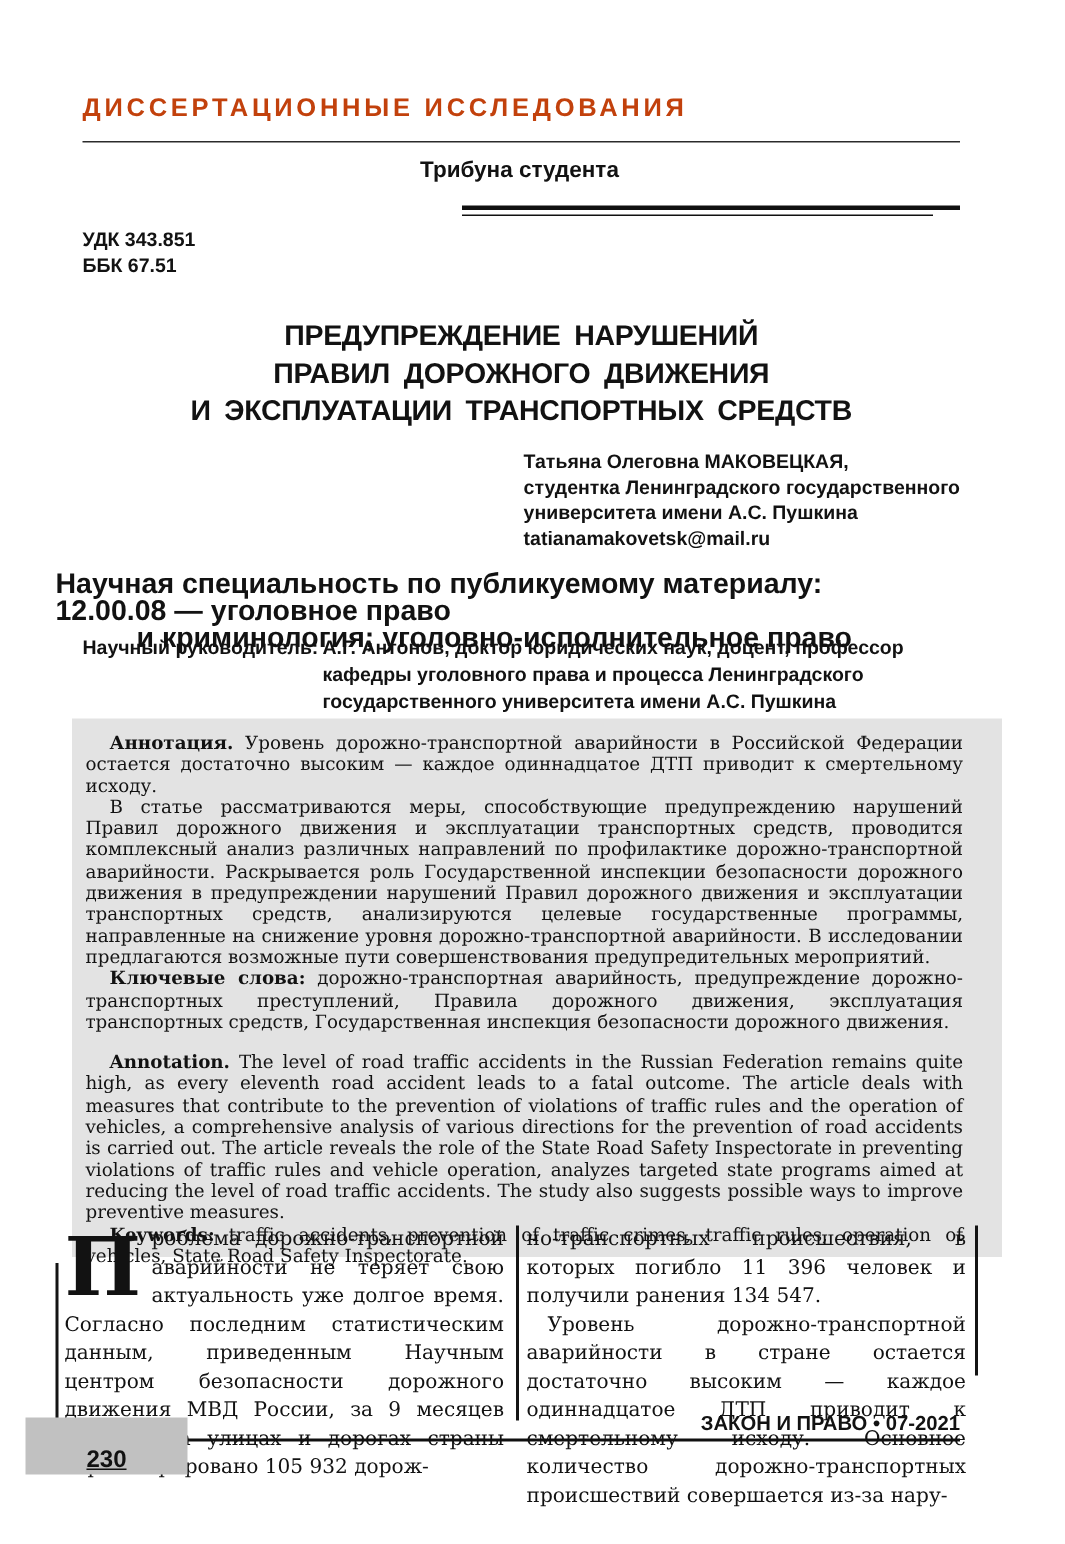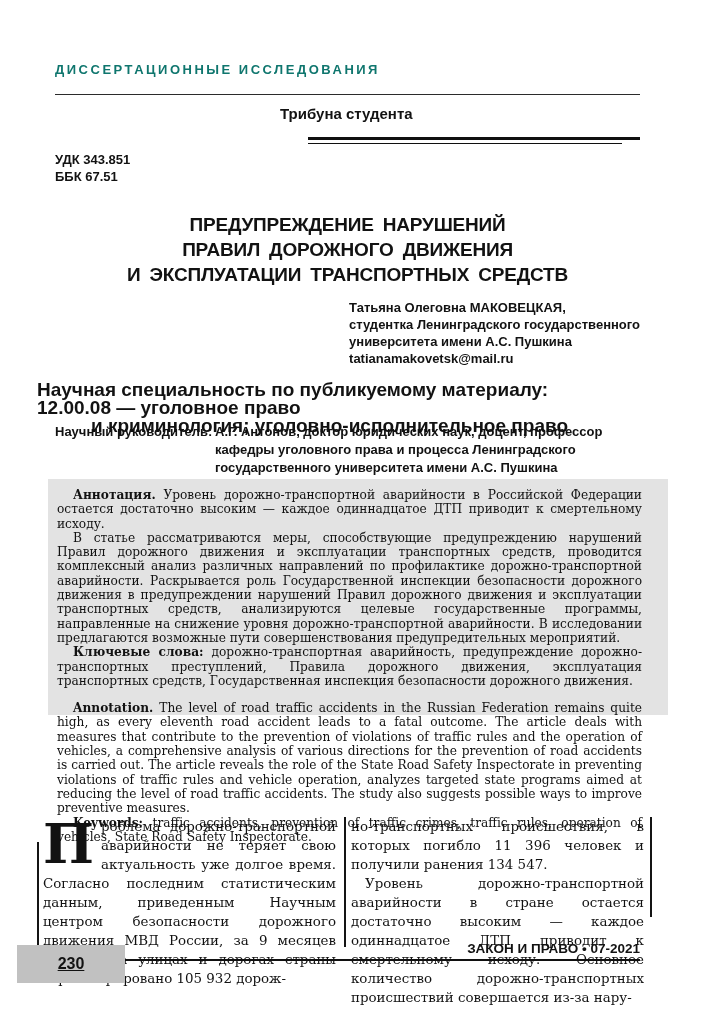--- a/index.html
+++ b/index.html
@@ -7,22 +7,22 @@
     position:relative; width:710px; height:1029px; margin:0 auto;
     background:#ffffff; color:#121212;
     font-family:"Liberation Sans", sans-serif;
     overflow:hidden;
   }
   .abs { position:absolute; }
 
   
   .section-label {
     left:55px; top:62px; width:600px;
-    font-size:13px; font-weight:bold; letter-spacing:2.5px;
-    color:#0f766e;
+    font-size:17px; font-weight:bold; letter-spacing:2.5px;
+    color:#c2410c;
   }
   .section-rule { left:55px; top:94px; width:585px; height:1px; background:#2b2b2b; }
 
   .rubric {
     left:280px; top:105px; width:330px; text-align:left;
     font-size:15px; font-weight:bold;
   }
   .rubric-rule-thick { left:308px; top:137px; width:332px; height:3px; background:#101010; }
   .rubric-rule-thin  { left:308px; top:143px; width:314px; height:1px; background:#101010; }
 
@@ -42,21 +42,21 @@
 
   .specialty { left:37px; top:381px; width:585px; font-size:19px; font-weight:bold; line-height:18px; }
   .specialty .line2 { text-align:center; }
 
   .supervisor { left:55px; top:423px; width:588px; display:flex; font-size:13px; font-weight:bold; line-height:18px; }
   .supervisor-label { flex:0 0 160px; }
   .supervisor-text  { flex:1; }
 
   
   .abstract-box {
-    left:48px; top:479px; width:620px; height:236px; box-sizing:border-box;
+    left:48px; top:479px; width:620px; height:359px; box-sizing:border-box;
     background:#e3e3e3; padding:9px 26px 0 9px;
     font-family:"DejaVu Serif", serif;
     font-size:12.2px; line-height:14.3px; text-align:justify;
   }
   .abstract-box p { margin:0; text-indent:16px; }
   .abstract-box p.en-start { margin-top:13px; }
   .lead { font-weight:bold; }
 
   
   .body-cols {
@@ -76,21 +76,21 @@
   .vr { background:#141414; width:2px; }
   .vr-left  { left:37px;  top:842px; height:105px; }
   .vr-mid   { left:344px; top:817px; height:130px; }
   .vr-right { left:650px; top:817px; height:100px; }
 
   
   .footer-rule { left:125px; top:959px; width:515px; height:2px; background:#101010; }
   .footer-journal { right:70px; top:941px; font-size:13.5px; font-weight:bold; }
   .pagenum-box {
     left:17px; top:945px; width:108px; height:38px; background:#c1c1c1;
-    display:flex; align-items:center; justify-content:center;
+    display:flex; align-items:flex-end; justify-content:center;
     font-size:16px; font-weight:bold;text-decoration:underline;
   }
 </style>
 </head>
 <body>
 
 <div class="page">
 
   <div class="abs section-label">ДИССЕРТАЦИОННЫЕ ИССЛЕДОВАНИЯ</div>
   <div class="abs section-rule"></div>

